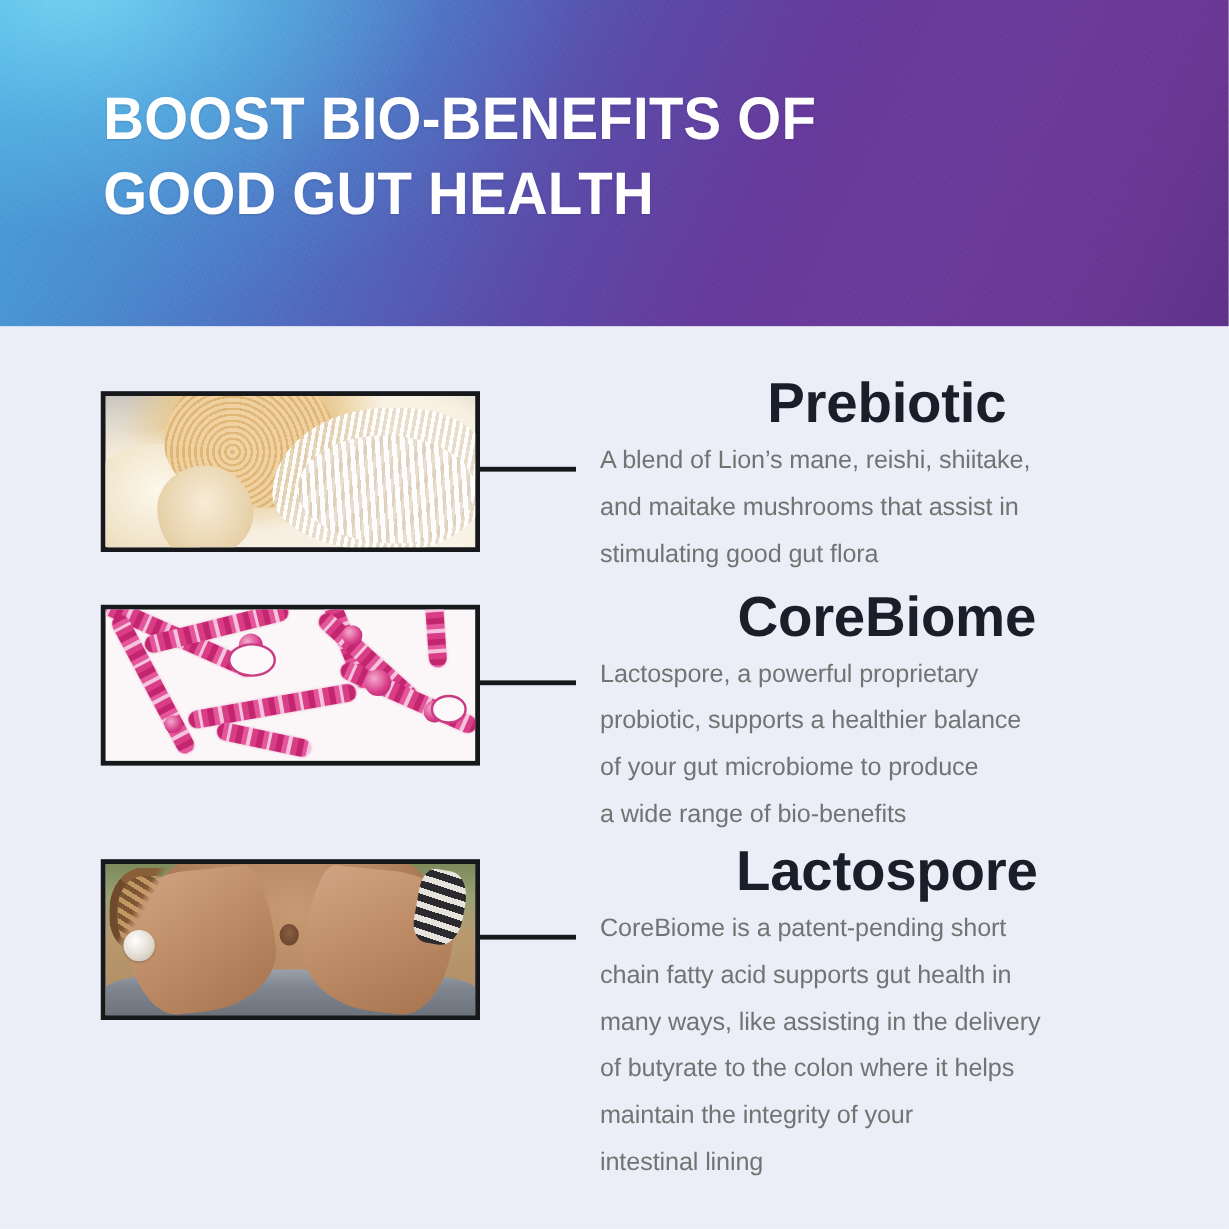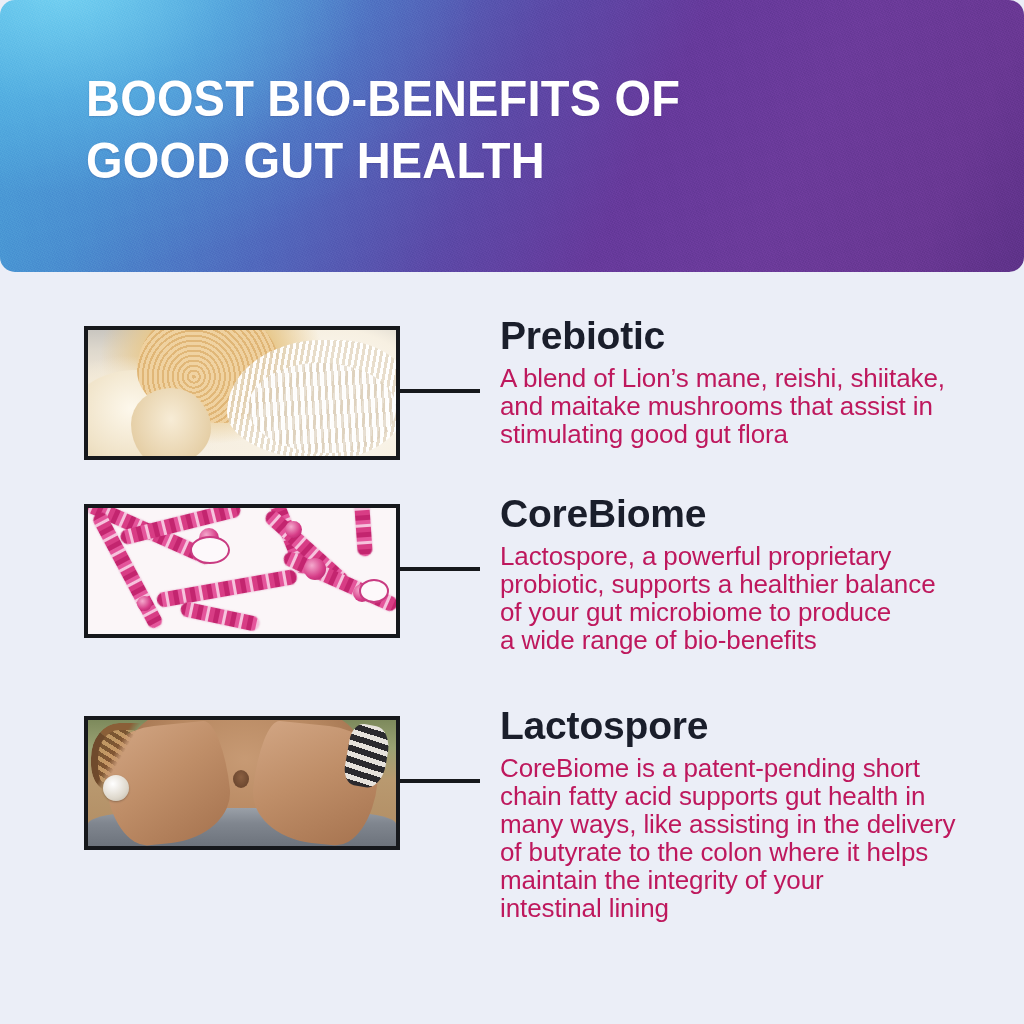--- a/index.html
+++ b/index.html
@@ -31,21 +31,20 @@
       linear-gradient(115deg,
           #49a7db 0%,
           #4a8ed0 16%,
           #5169bd 33%,
           #5c4aa8 48%,
           #673a9c 62%,
           #6c3b9b 76%,
           #6a3894 90%,
           #5e3289 100%);
     overflow: hidden;
-    border-radius: 15px;
   }
   
   .banner-noise {
     position: absolute;
     inset: -20px;
     opacity: .22;
     background-image:
       repeating-linear-gradient(27deg, rgba(255,255,255,.10) 0 1px, rgba(0,0,0,.10) 1px 2px),
       repeating-linear-gradient(117deg, rgba(255,255,255,.09) 0 1px, rgba(0,0,0,.09) 1px 2px),
       repeating-linear-gradient(71deg, rgba(255,255,255,.06) 0 1px, rgba(0,0,0,.07) 1px 3px);
@@ -109,30 +108,31 @@
 
   
   .textblock {
     position: absolute;
     left: 500px;
     top: -12px;
     width: 478px;
   }
   .heading {
     color: #1a1e2b;
-    font-size: 39px;
+    font-size: 47px;
     font-weight: 700;
     line-height: 44px;
     letter-spacing: -0.2px;
     margin-bottom: 6px;
+    text-align: center;
   }
   .body-text {
-    color: #be185d;
-    font-size: 26px;
-    line-height: 28px;
+    color: #737373;
+    font-size: 21px;
+    line-height: 39px;
     letter-spacing: -0.1px;
     white-space: pre-line;
   }
 
   
   .art-mushroom {
     background:
       radial-gradient(ellipse 120px 90px at 12% 72%, #fdfaf2 0%, #f3ead8 45%, rgba(243,234,216,0) 72%),
       radial-gradient(ellipse 150px 120px at 40% 20%, #f0d9a8 0%, #e8c98e 42%, rgba(232,201,142,0) 74%),
       radial-gradient(ellipse 190px 150px at 78% 58%, #fffdf8 0%, #f7f0e2 50%, rgba(247,240,226,0) 78%),

